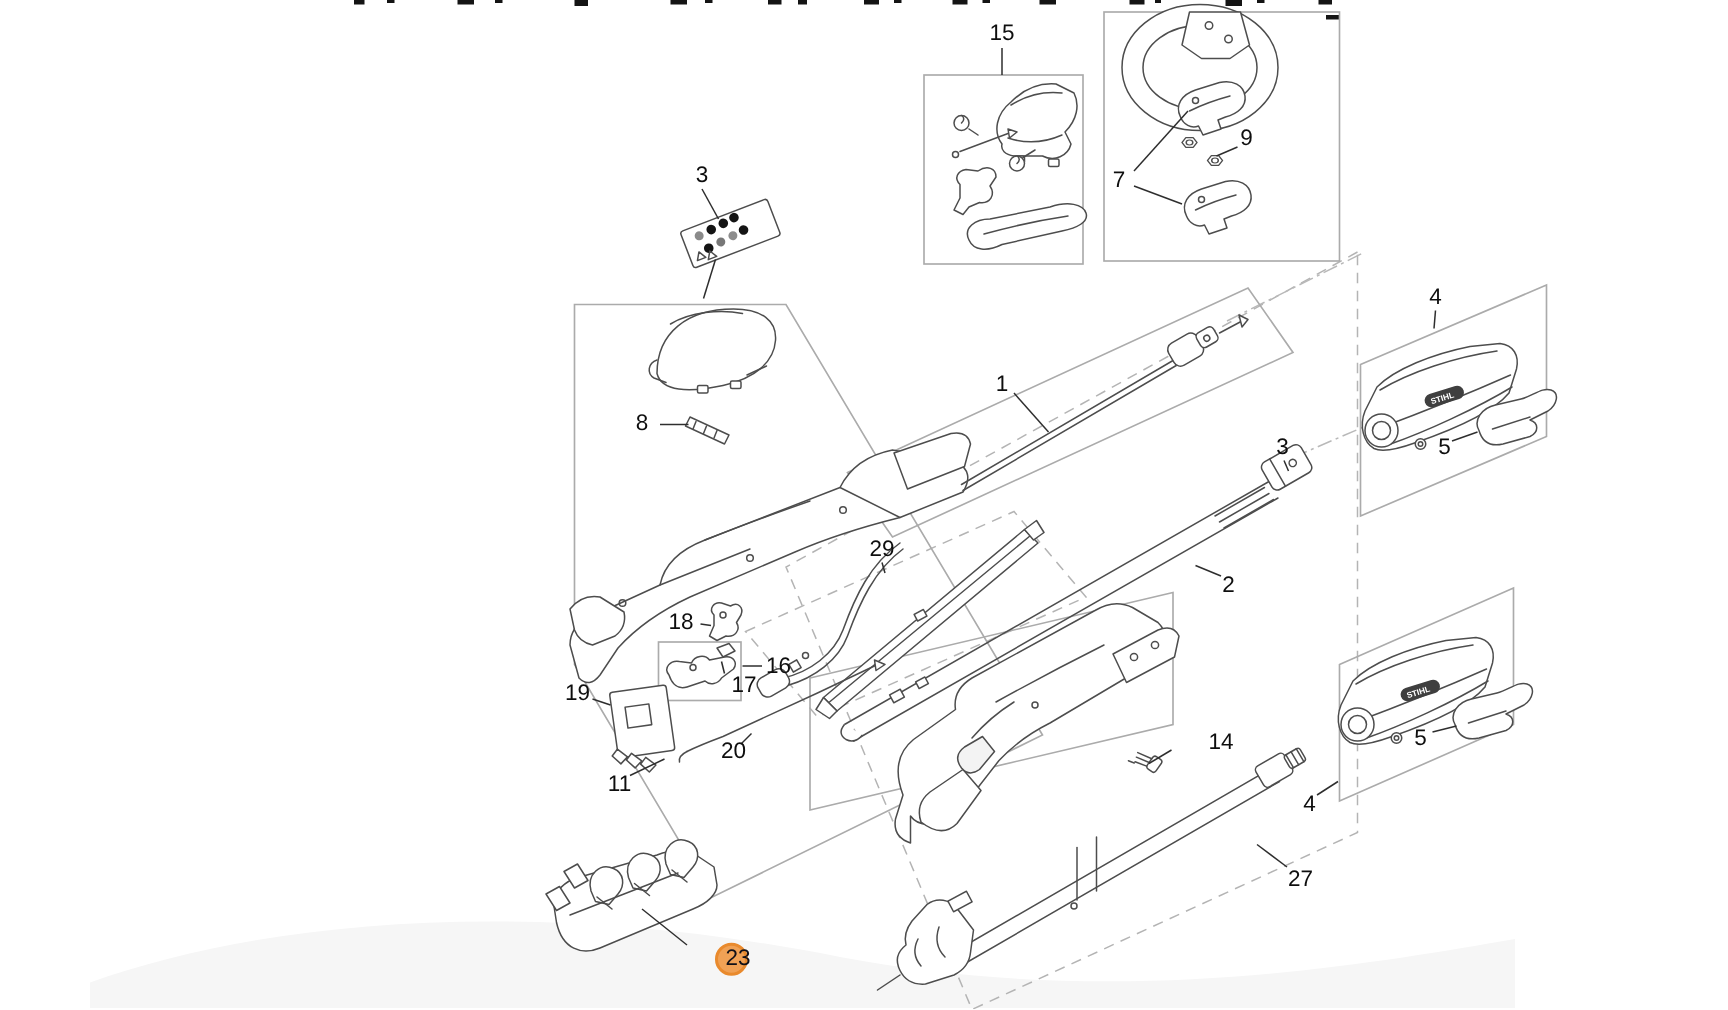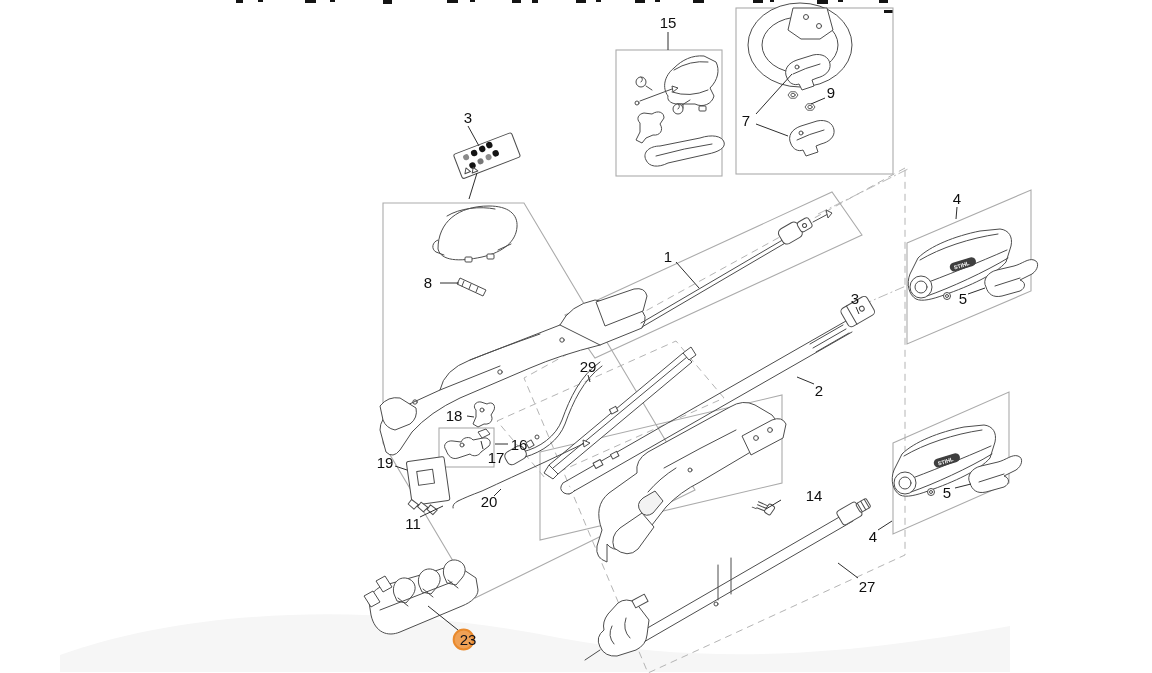--- a/index.html
+++ b/index.html
@@ -1,21 +1,21 @@
 <!DOCTYPE html>
 <html><head>
 <meta charset="utf-8">
 <style>
   html,body{margin:0;padding:0;background:#ffffff;}
   .stage{position:relative;width:1152px;height:673px;background:#ffffff;overflow:hidden;
          font-family:"Liberation Sans", sans-serif;}
   .art{position:absolute;left:0;top:0;}
   .callout{position:absolute;transform:translate(-50%,-50%);font-weight:normal;font-size:15px;
            color:#0e0e0e;line-height:1;white-space:nowrap;z-index:5;cursor:pointer;}
-  .callout-selected{z-index:6;}
+  .callout-selected{z-index:6;margin-left:24px;}
   .sel-circle{position:absolute;left:50%;top:50%;width:18px;height:18px;border-radius:50%;
               background:#f09a48;border:2px solid #e8811c;transform:translate(-50%,-50%);
               margin-left:-4px;opacity:.92;}
   .sel-num{position:relative;z-index:2;color:#101018;}
   
   .ln{stroke:#4d4d4d;fill:none;stroke-width:1;stroke-linecap:round;stroke-linejoin:round;}
   .fl{stroke:#4d4d4d;fill:#ffffff;stroke-width:1;stroke-linejoin:round;}
   .fg{stroke:#4d4d4d;fill:#f3f3f3;stroke-width:1;stroke-linejoin:round;}
   .box{stroke:#ababab;fill:none;stroke-width:1.1;}
   .dash{stroke:#b4b4b4;fill:none;stroke-width:1;stroke-dasharray:7 5;}

